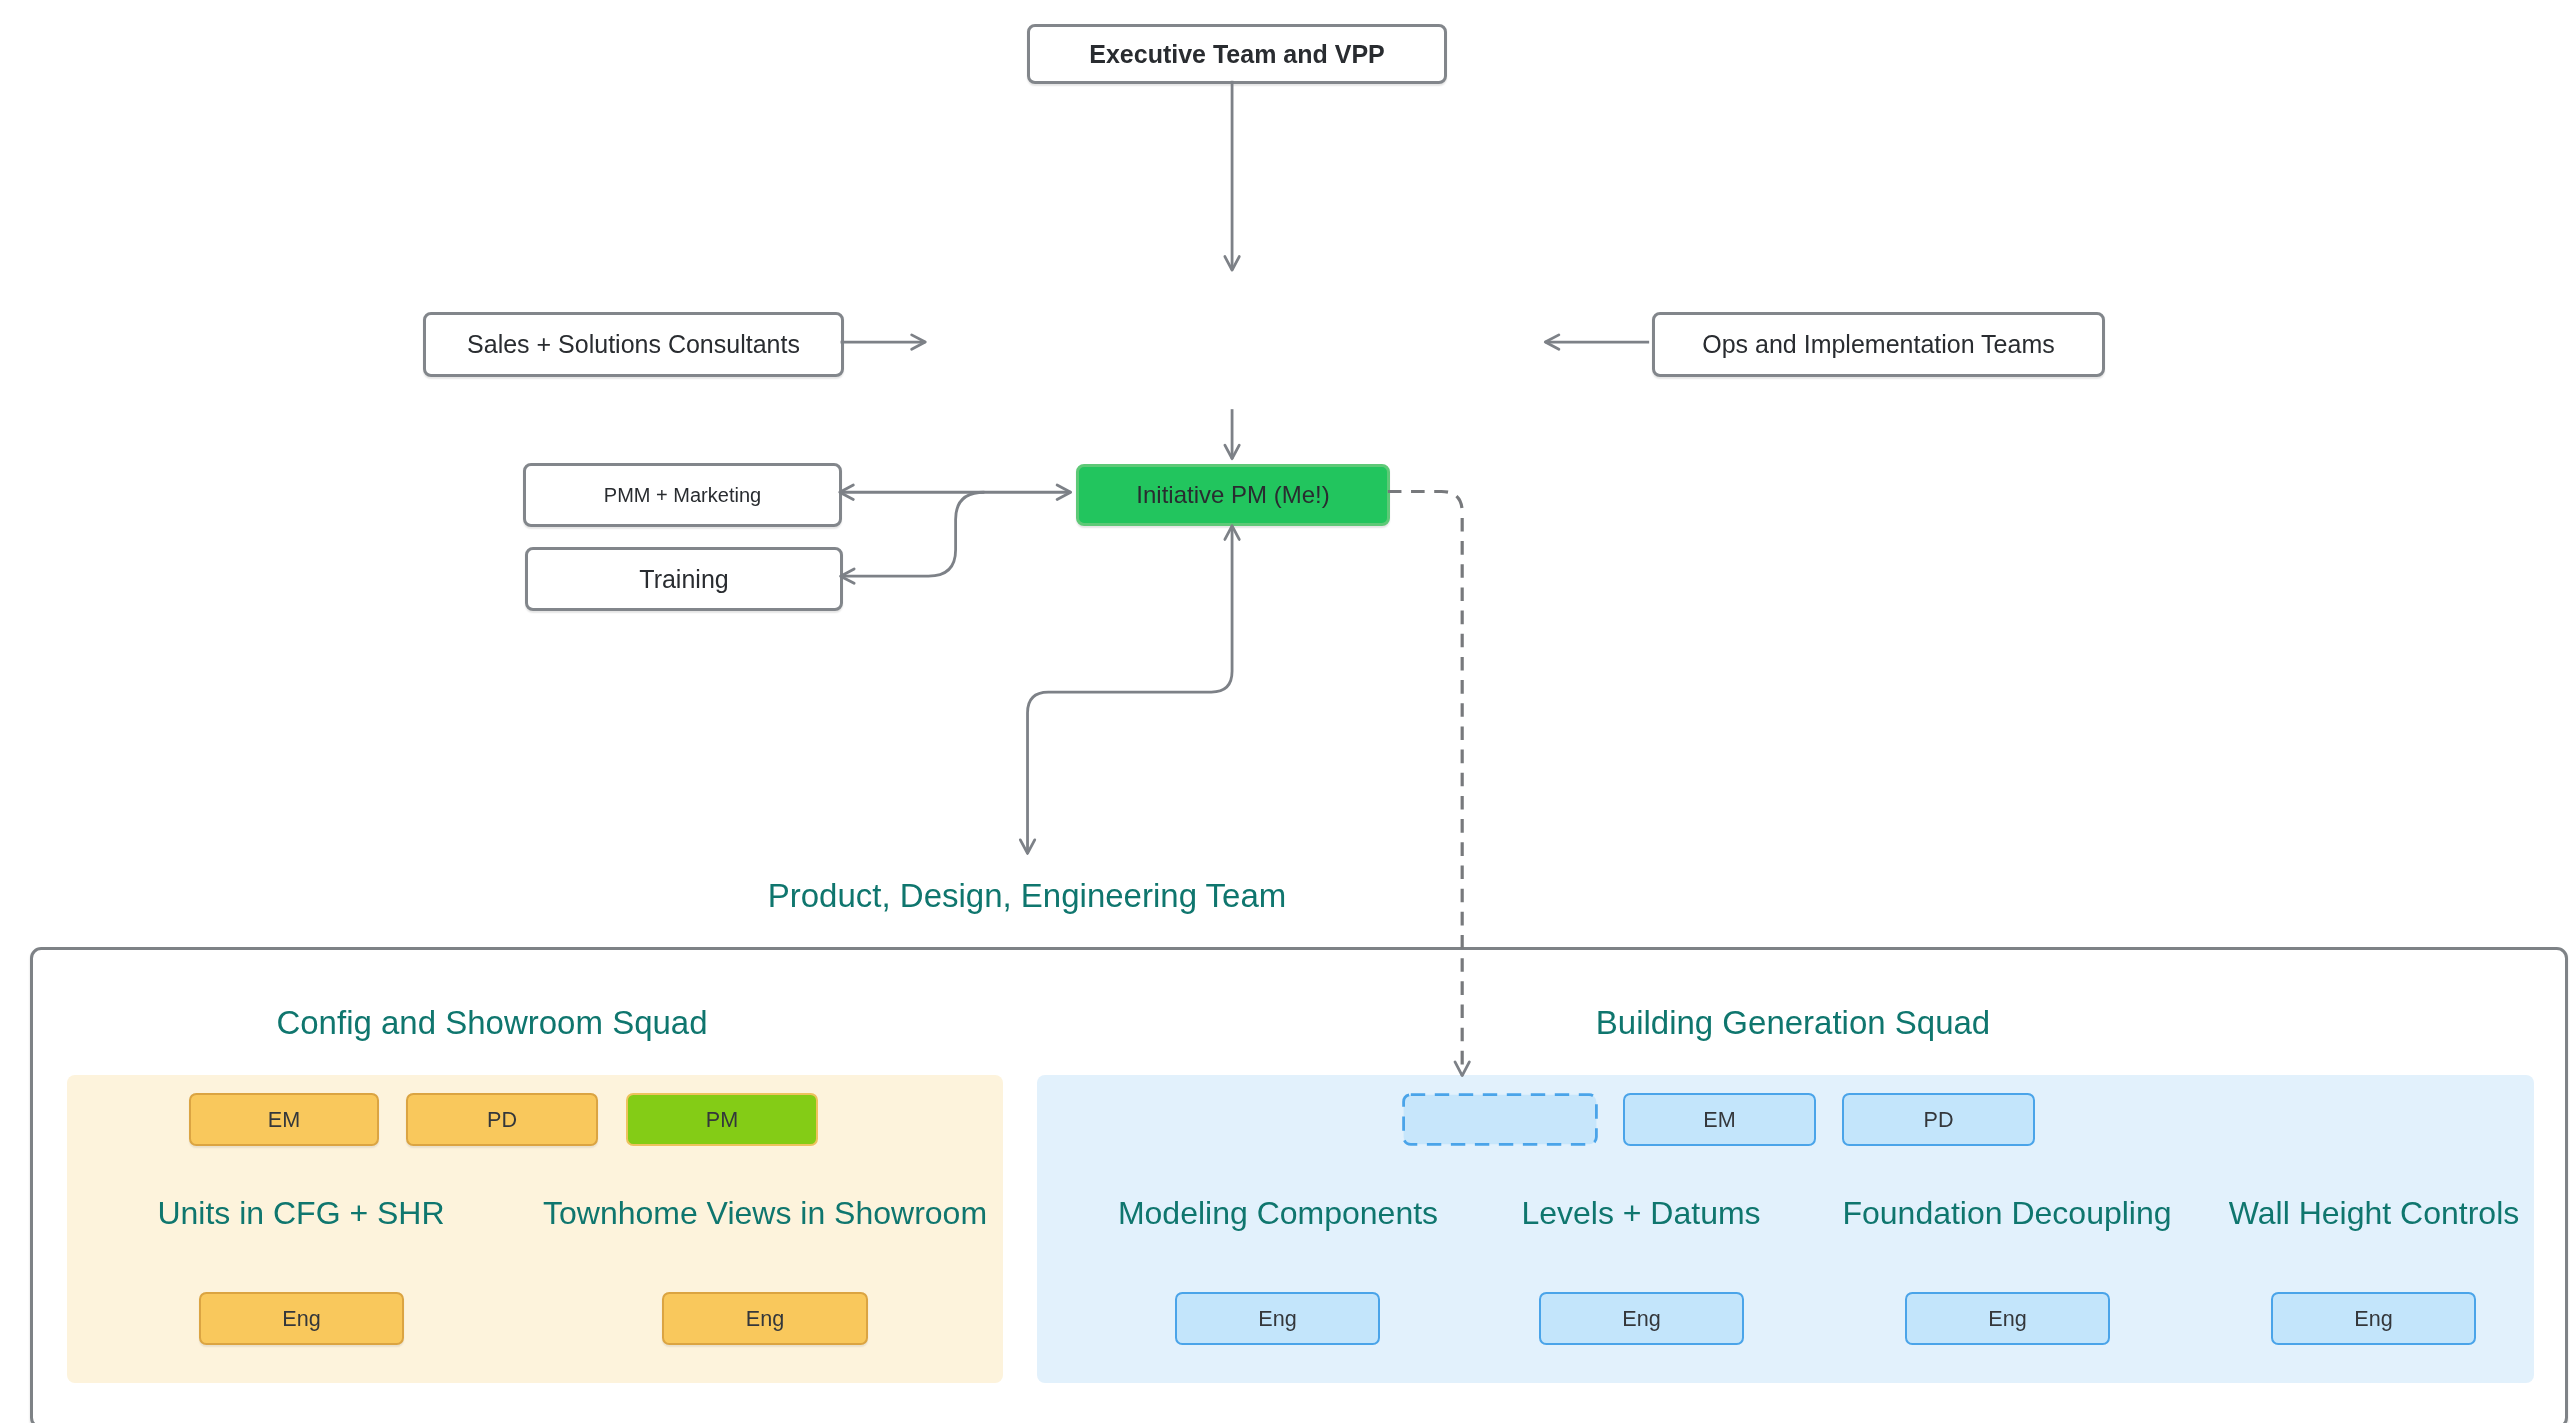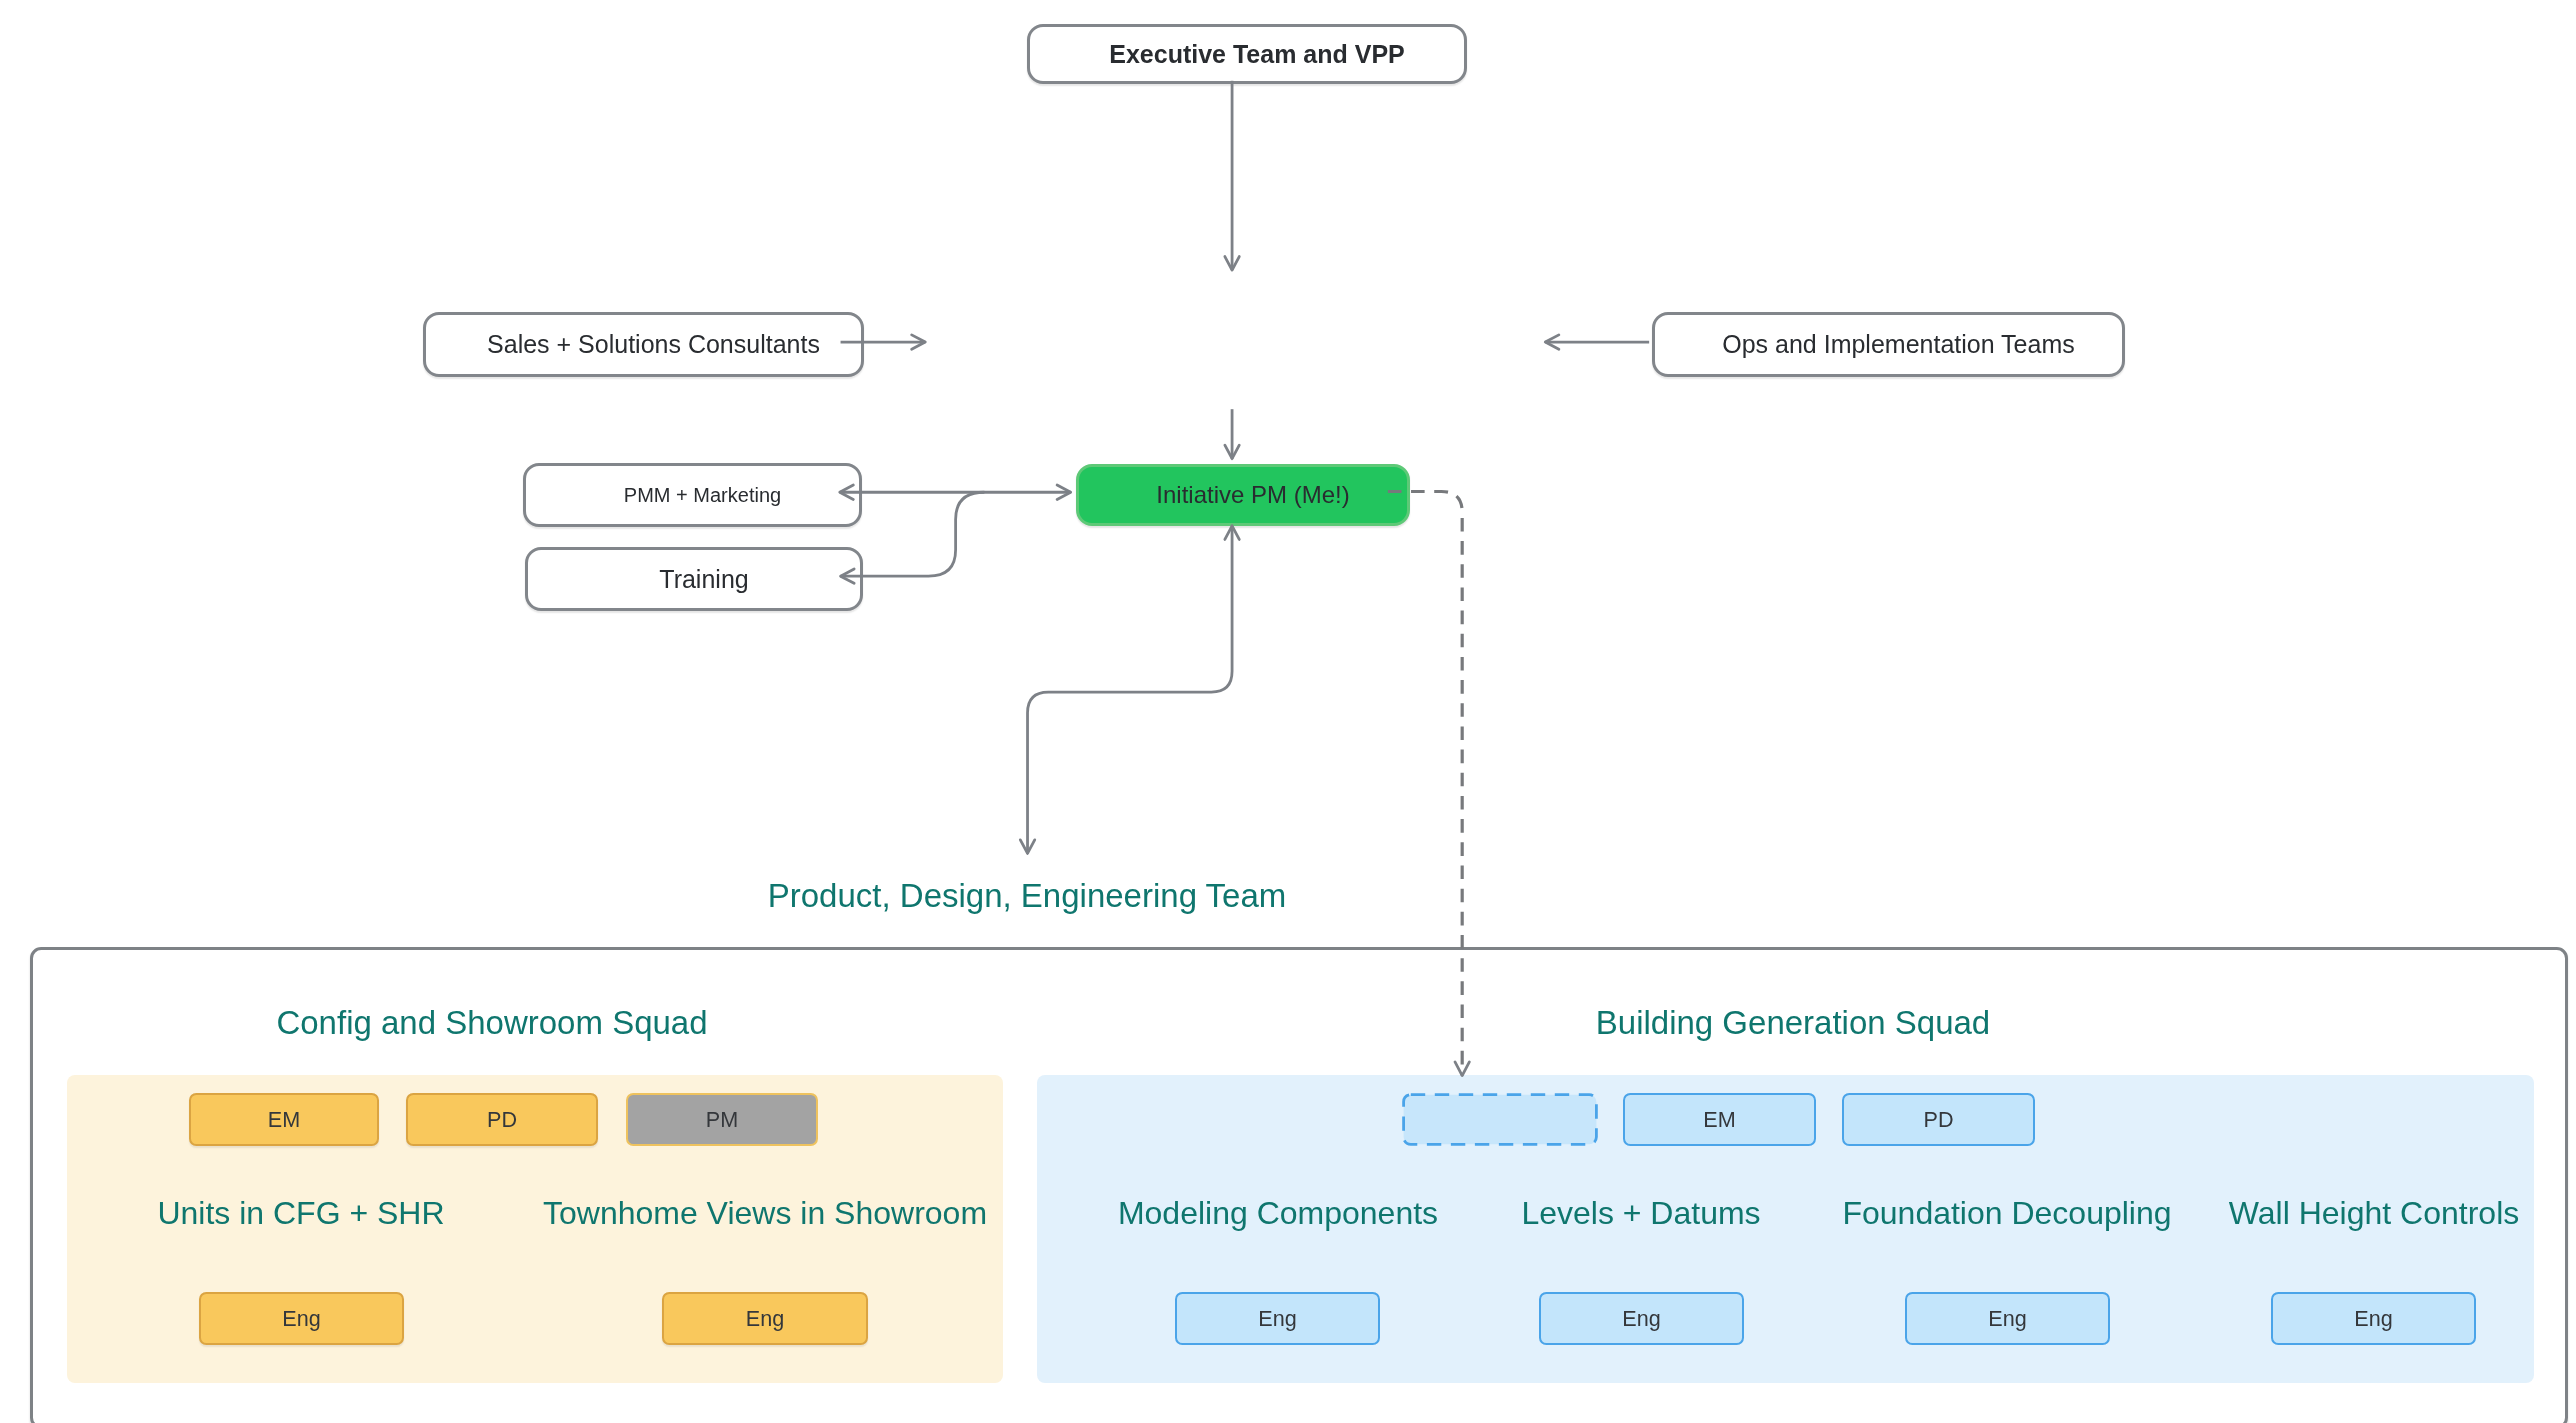--- a/index.html
+++ b/index.html
@@ -1,35 +1,35 @@
 <!DOCTYPE html>
 <html style="font-size:12.8px"><head>
 <meta charset="utf-8">
 <style>
   html,body{margin:0;padding:0;background:#ffffff;}
   .stage{
     position:relative;width:2576px;height:1424px;background:#ffffff;
     font-family:"Liberation Sans",sans-serif;color:#26282b;overflow:hidden;
   }
   .node{
-    position:absolute;background:#ffffff;border:3.2px solid #82868b;border-radius:16px;
+    position:absolute;background:#ffffff;border:3.2px solid #82868b;border-radius:8px;
     display:flex;align-items:center;justify-content:center;
-    color:#292c30;white-space:nowrap;box-shadow:0 1.6px 1.6px rgba(0,0,0,.10);padding-left:20px;
+    color:#292c30;white-space:nowrap;box-shadow:0 1.6px 1.6px rgba(0,0,0,.10);
   }
   .node.green{background:#22c55e;border-color:#5ec977;}
   .panel{position:absolute;border-radius:8px;text-align:right;}
   .panel.orange{background:#fdf3dc;}
   .panel.blue{background:#e2f1fc;}
   .badge{
     position:absolute;height:53px;border-radius:7.2px;box-sizing:border-box;
     display:flex;align-items:center;justify-content:center;
     font-size:21.6px;color:#34373b;
   }
   .badge.amber{background:#f9c85c;border:2.4px solid #dba442;box-shadow:0 1.6px 1.6px rgba(0,0,0,.08);}
-  .badge.cream{background:#a3a3a3;border:2.4px solid #eec25e;}
+  .badge.cream{background:#84cc16;border:2.4px solid #eec25e;}
   .badge.blue{background:#c3e5fb;border:2.8px solid #4aa4e9;}
   .badge.dashedbox{background:transparent;border:none;}
   .clabel{
     position:absolute;transform:translateX(-50%);white-space:nowrap;
     font-weight:400;color:#0f766e;
   }
   .big-container{
     position:absolute;left:30px;top:947px;width:2538px;height:482px;
     border:3.2px solid #7e8286;border-radius:11.2px;background:#ffffff;box-sizing:border-box;
     box-shadow:0 2.4px 2.4px rgba(0,0,0,.15);

